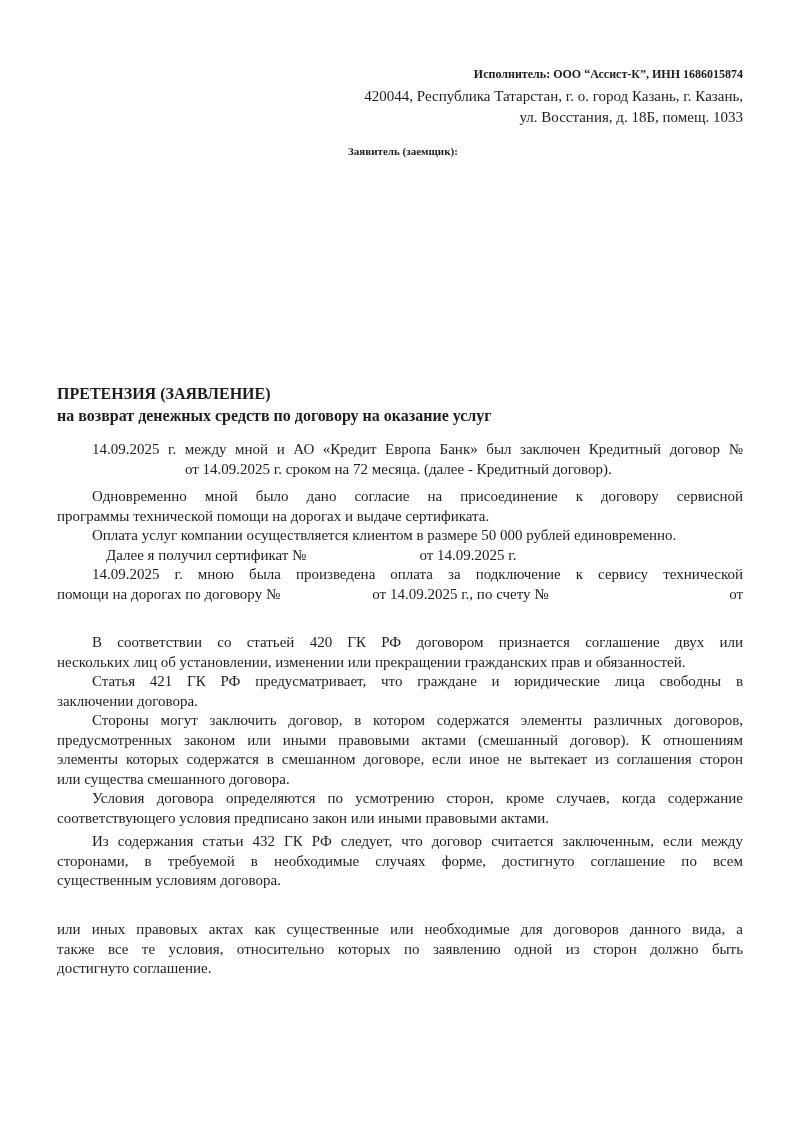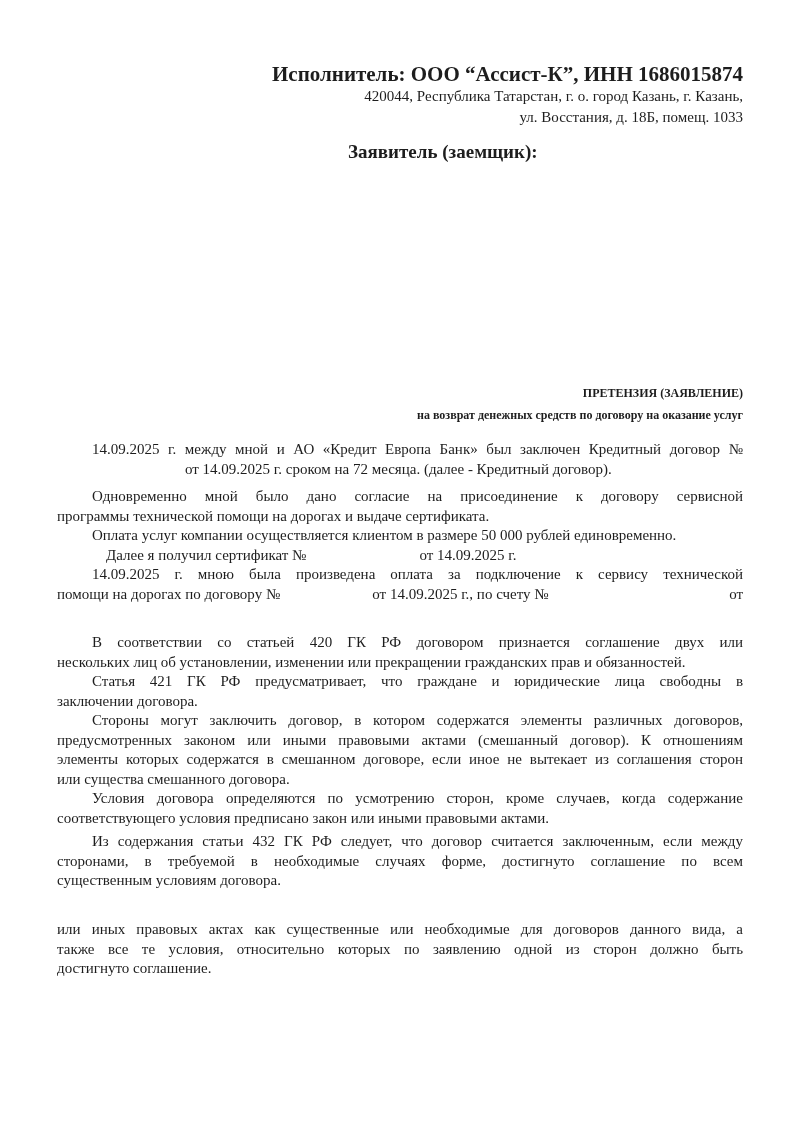--- a/index.html
+++ b/index.html
@@ -15,35 +15,35 @@
   }
   
   .letterhead {
     position: absolute;
     top: 64px; left: 57px; width: 686px;
     text-align: right;
     font-size: 15px;
     line-height: 21.5px;
   }
   .bold { font-weight: bold; }
-  .executor { font-size: 21px; }
+  .executor { font-size: 12px; }
   .applicant {
     position: absolute;
     top: 141px; left: 348px;
-    font-size: 19px;
+    font-size: 11px;
     font-weight: bold;
     line-height: 21.5px;
   }
   
   .doc-title {
     position: absolute;
     top: 383px; left: 57px; width: 686px;
-    text-align: right;
+    text-align: left;
     font-weight: bold;
-    font-size: 12px;
+    font-size: 16px;
     line-height: 21.5px;
   }
   
   .sec {
     position: absolute;
     left: 57px; width: 686px;
     font-size: 15px;
     line-height: 19.5px;
   }
   .sec1 { top: 440px; }

